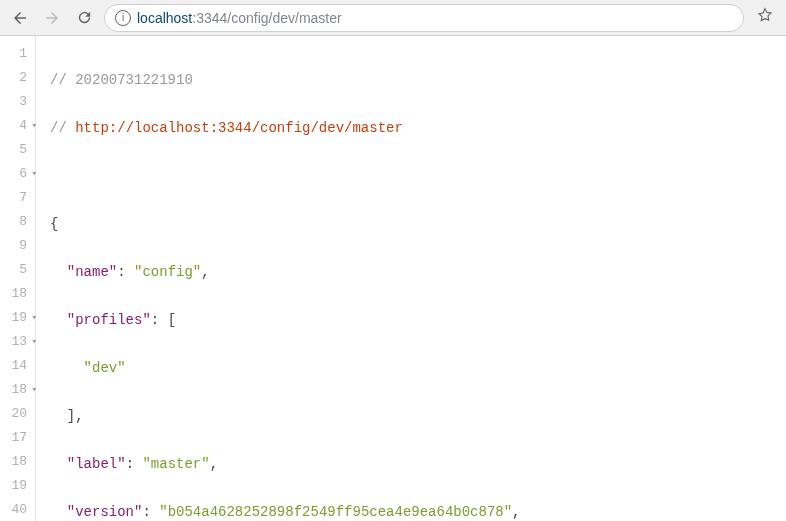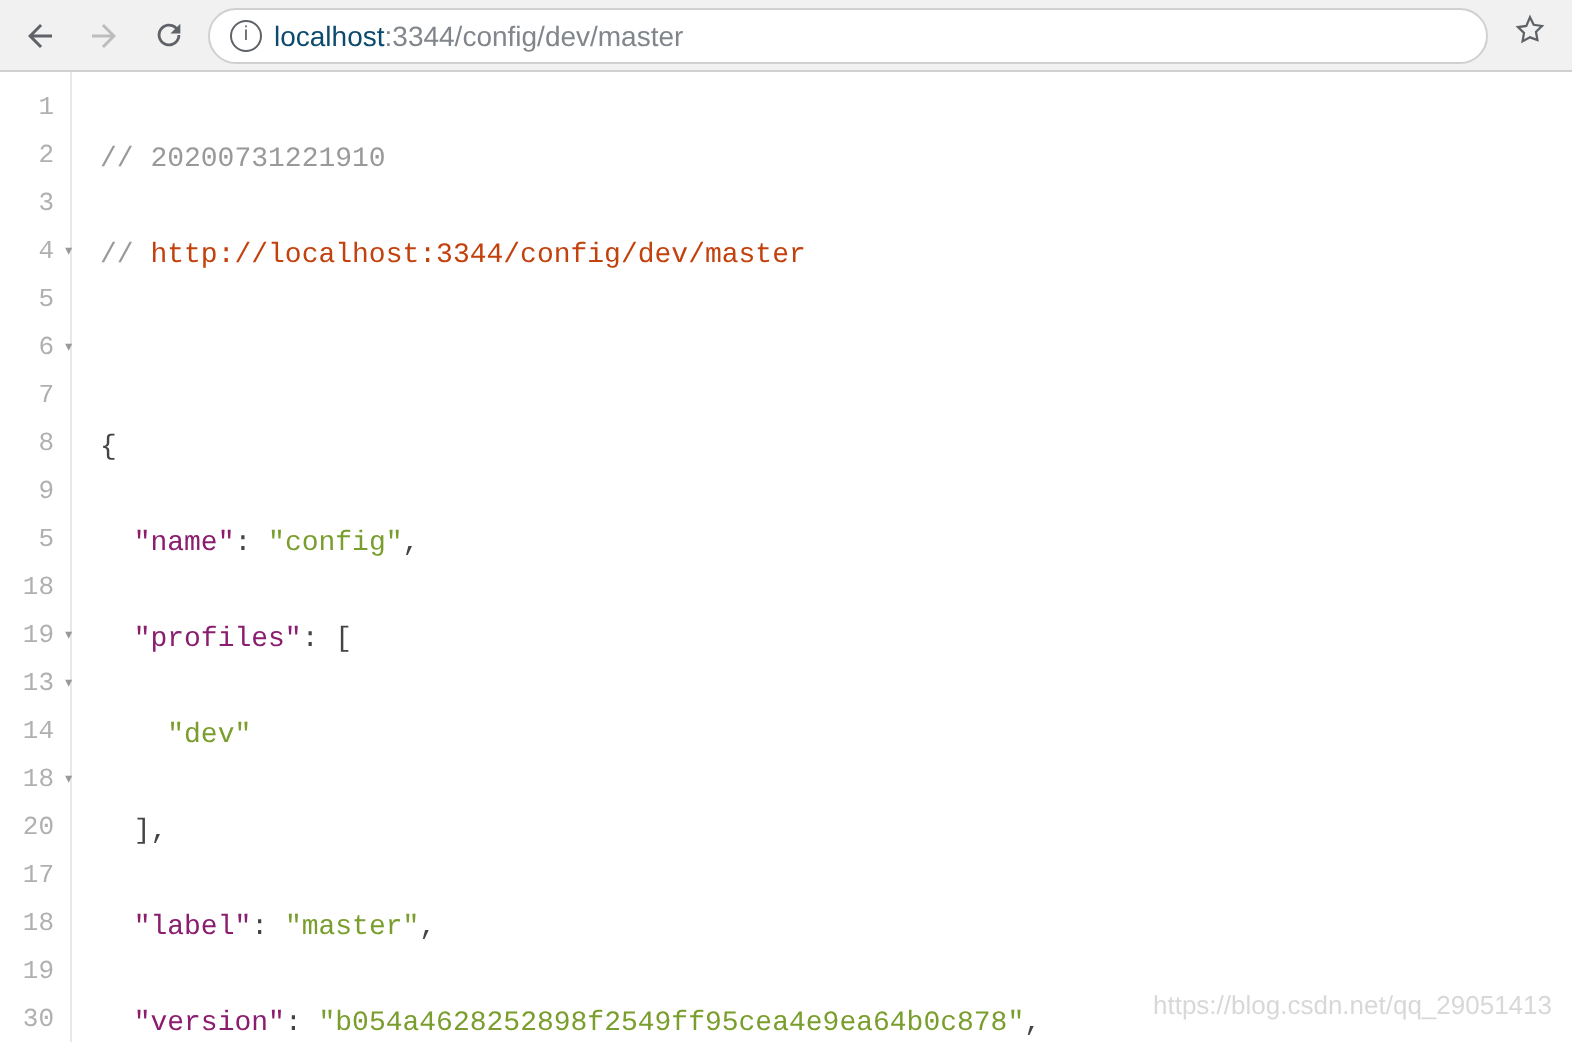--- a/index.html
+++ b/index.html
@@ -159,21 +159,21 @@
     <div class="ln">5</div>
     <div class="ln">18</div>
     <div class="ln fold">19</div>
     <div class="ln fold">13</div>
     <div class="ln">14</div>
     <div class="ln fold">18</div>
     <div class="ln">20</div>
     <div class="ln">17</div>
     <div class="ln">18</div>
     <div class="ln">19</div>
-    <div class="ln">30</div>
+    <div class="ln">40</div>
   </div>
   <div class="code">
 <div class="cl"><span class="cmt">// 20200731221910</span></div>
 <div class="cl"><span class="cmt">// </span><span class="lnk">http://localhost:3344/config/dev/master</span></div>
 <div class="cl"></div>
 <div class="cl"><span class="pun">{</span></div>
 <div class="cl">  <span class="key">"name"</span><span class="pun">: </span><span class="str">"config"</span><span class="pun">,</span></div>
 <div class="cl">  <span class="key">"profiles"</span><span class="pun">: [</span></div>
 <div class="cl">    <span class="str">"dev"</span></div>
 <div class="cl">  <span class="pun">],</span></div>
@@ -182,15 +182,14 @@
 
 
 
 
 
 
 
 
 
 
-    <div class="watermark">https://blog.csdn.net/qq_29051413</div>
   </div>
 </div>
 
 </body></html>

